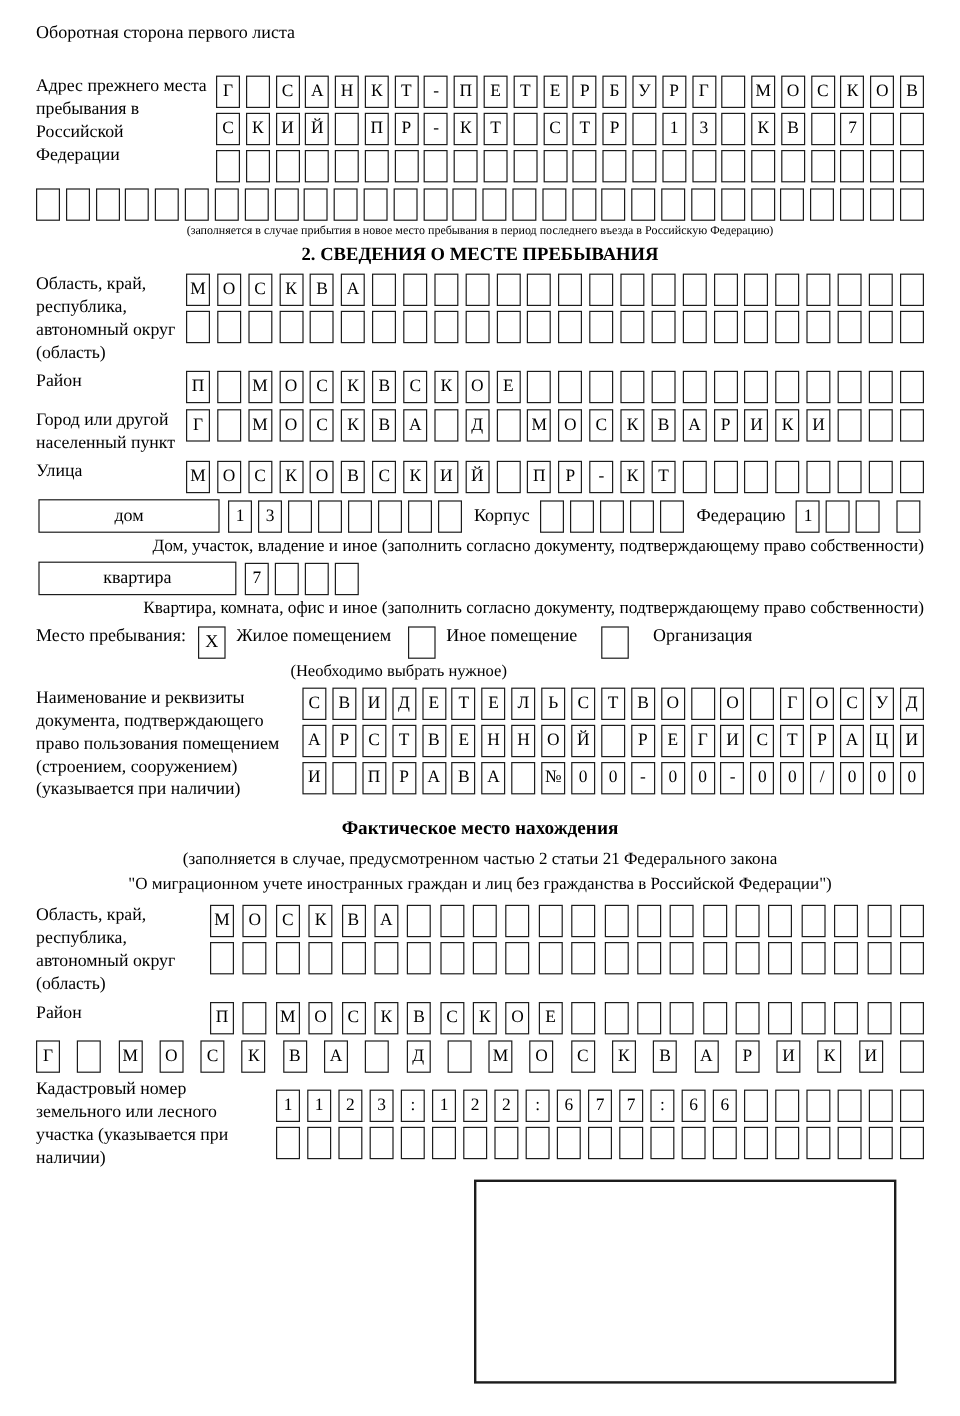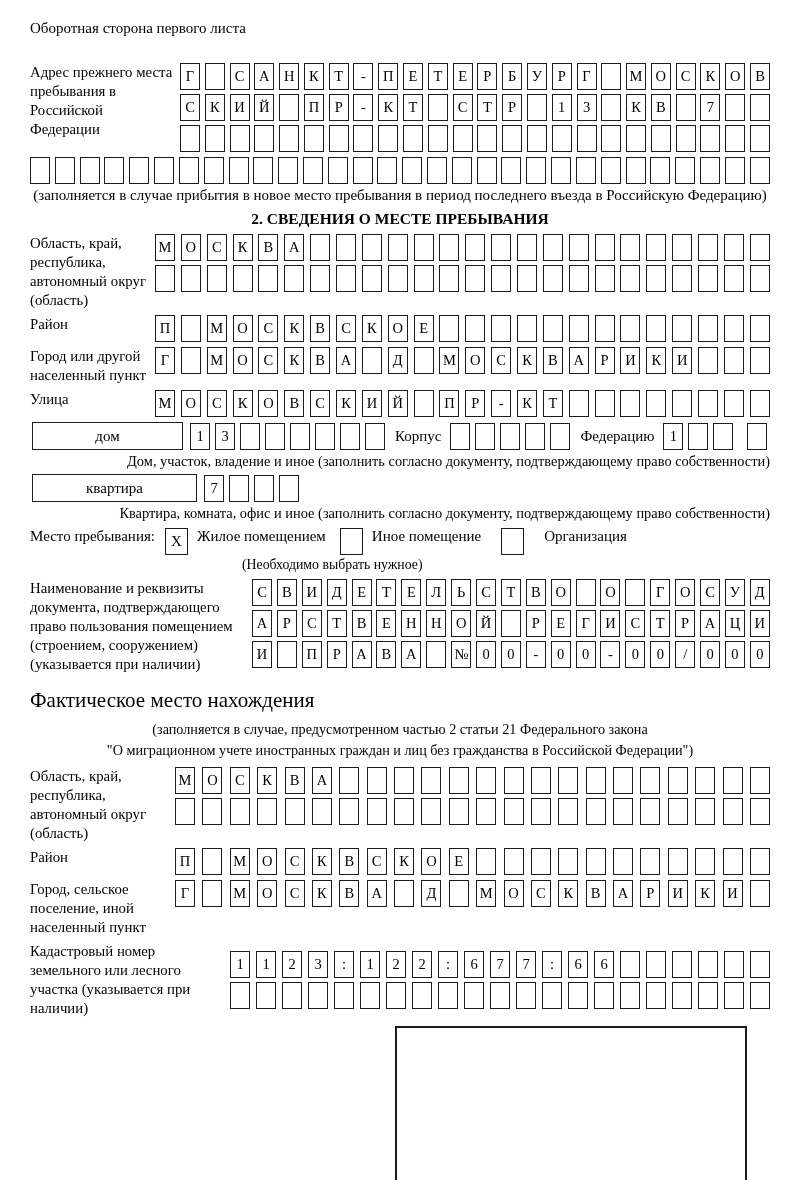--- a/index.html
+++ b/index.html
@@ -1,22 +1,22 @@
 <!DOCTYPE html>
 <html><head>
 <meta charset="utf-8">
 <style>
   html,body{margin:0;padding:0;background:#fff;}
   body{width:800px;height:1180px;overflow:hidden;color:#000;
        font-family:"Liberation Serif","DejaVu Serif",serif;}
   .page{padding:14px 30px 0 30px;position:relative;}
   .header{ font-size:15px;margin:6px 0 26px 0;}
   .title{ text-align:center;font-weight:bold;font-size:15.5px;margin:6px 0 6px 0;}
-  .subtitle{font-weight:normal;font-size:21px;margin:14px 0 8px 0;}
-  .note{ text-align:center;font-size:15px;margin:3px 0 4px 0;}
+  .subtitle{text-align:center;font-weight:bold;font-size:16px;margin:14px 0 8px 0;}
+  .note{ text-align:center;font-size:10px;margin:3px 0 4px 0;}
   .note-left{ text-align:right;font-size:14.4px;margin:3px 0 4px 0;}
   .note-indent{ text-align:left;font-size:13.8px;margin:2px 0 6px 212px;}
   .field{display:flex;align-items:flex-start;margin-bottom:5px;}
   .label{font-size:14.8px;line-height:19px;flex:0 0 auto;padding-right:6px;box-sizing:border-box;}
   .w150{width:150px}.w125{width:125px}.w145{width:145px}.w222{width:222px}.w200{width:200px}
   .rows{flex:1 1 auto;display:flex;flex-direction:column;gap:4px;}
   .cells{display:flex;justify-content:space-between;flex:1 1 auto;}
   .cell{flex:0 0 auto;width:20px;height:27px;border:1.7px solid #1c1c1c;box-sizing:border-box;
         display:inline-flex;align-items:center;justify-content:center;
         font-size:14.5px;background:#fff;}
@@ -519,21 +519,20 @@
         <span class="cell"></span>
         <span class="cell"></span>
         <span class="cell"></span>
         <span class="cell"></span>
         <span class="cell"></span>
         <span class="cell"></span>
       </div>
   </div>
 
   <div class="field">
-    <div class="label w145">Город, сельское поселение, иной населенный пункт</div>
     <div class="cells">
         <span class="cell">Г</span>
         <span class="cell"></span>
         <span class="cell">М</span>
         <span class="cell">О</span>
         <span class="cell">С</span>
         <span class="cell">К</span>
         <span class="cell">В</span>
         <span class="cell">А</span>
         <span class="cell"></span>

